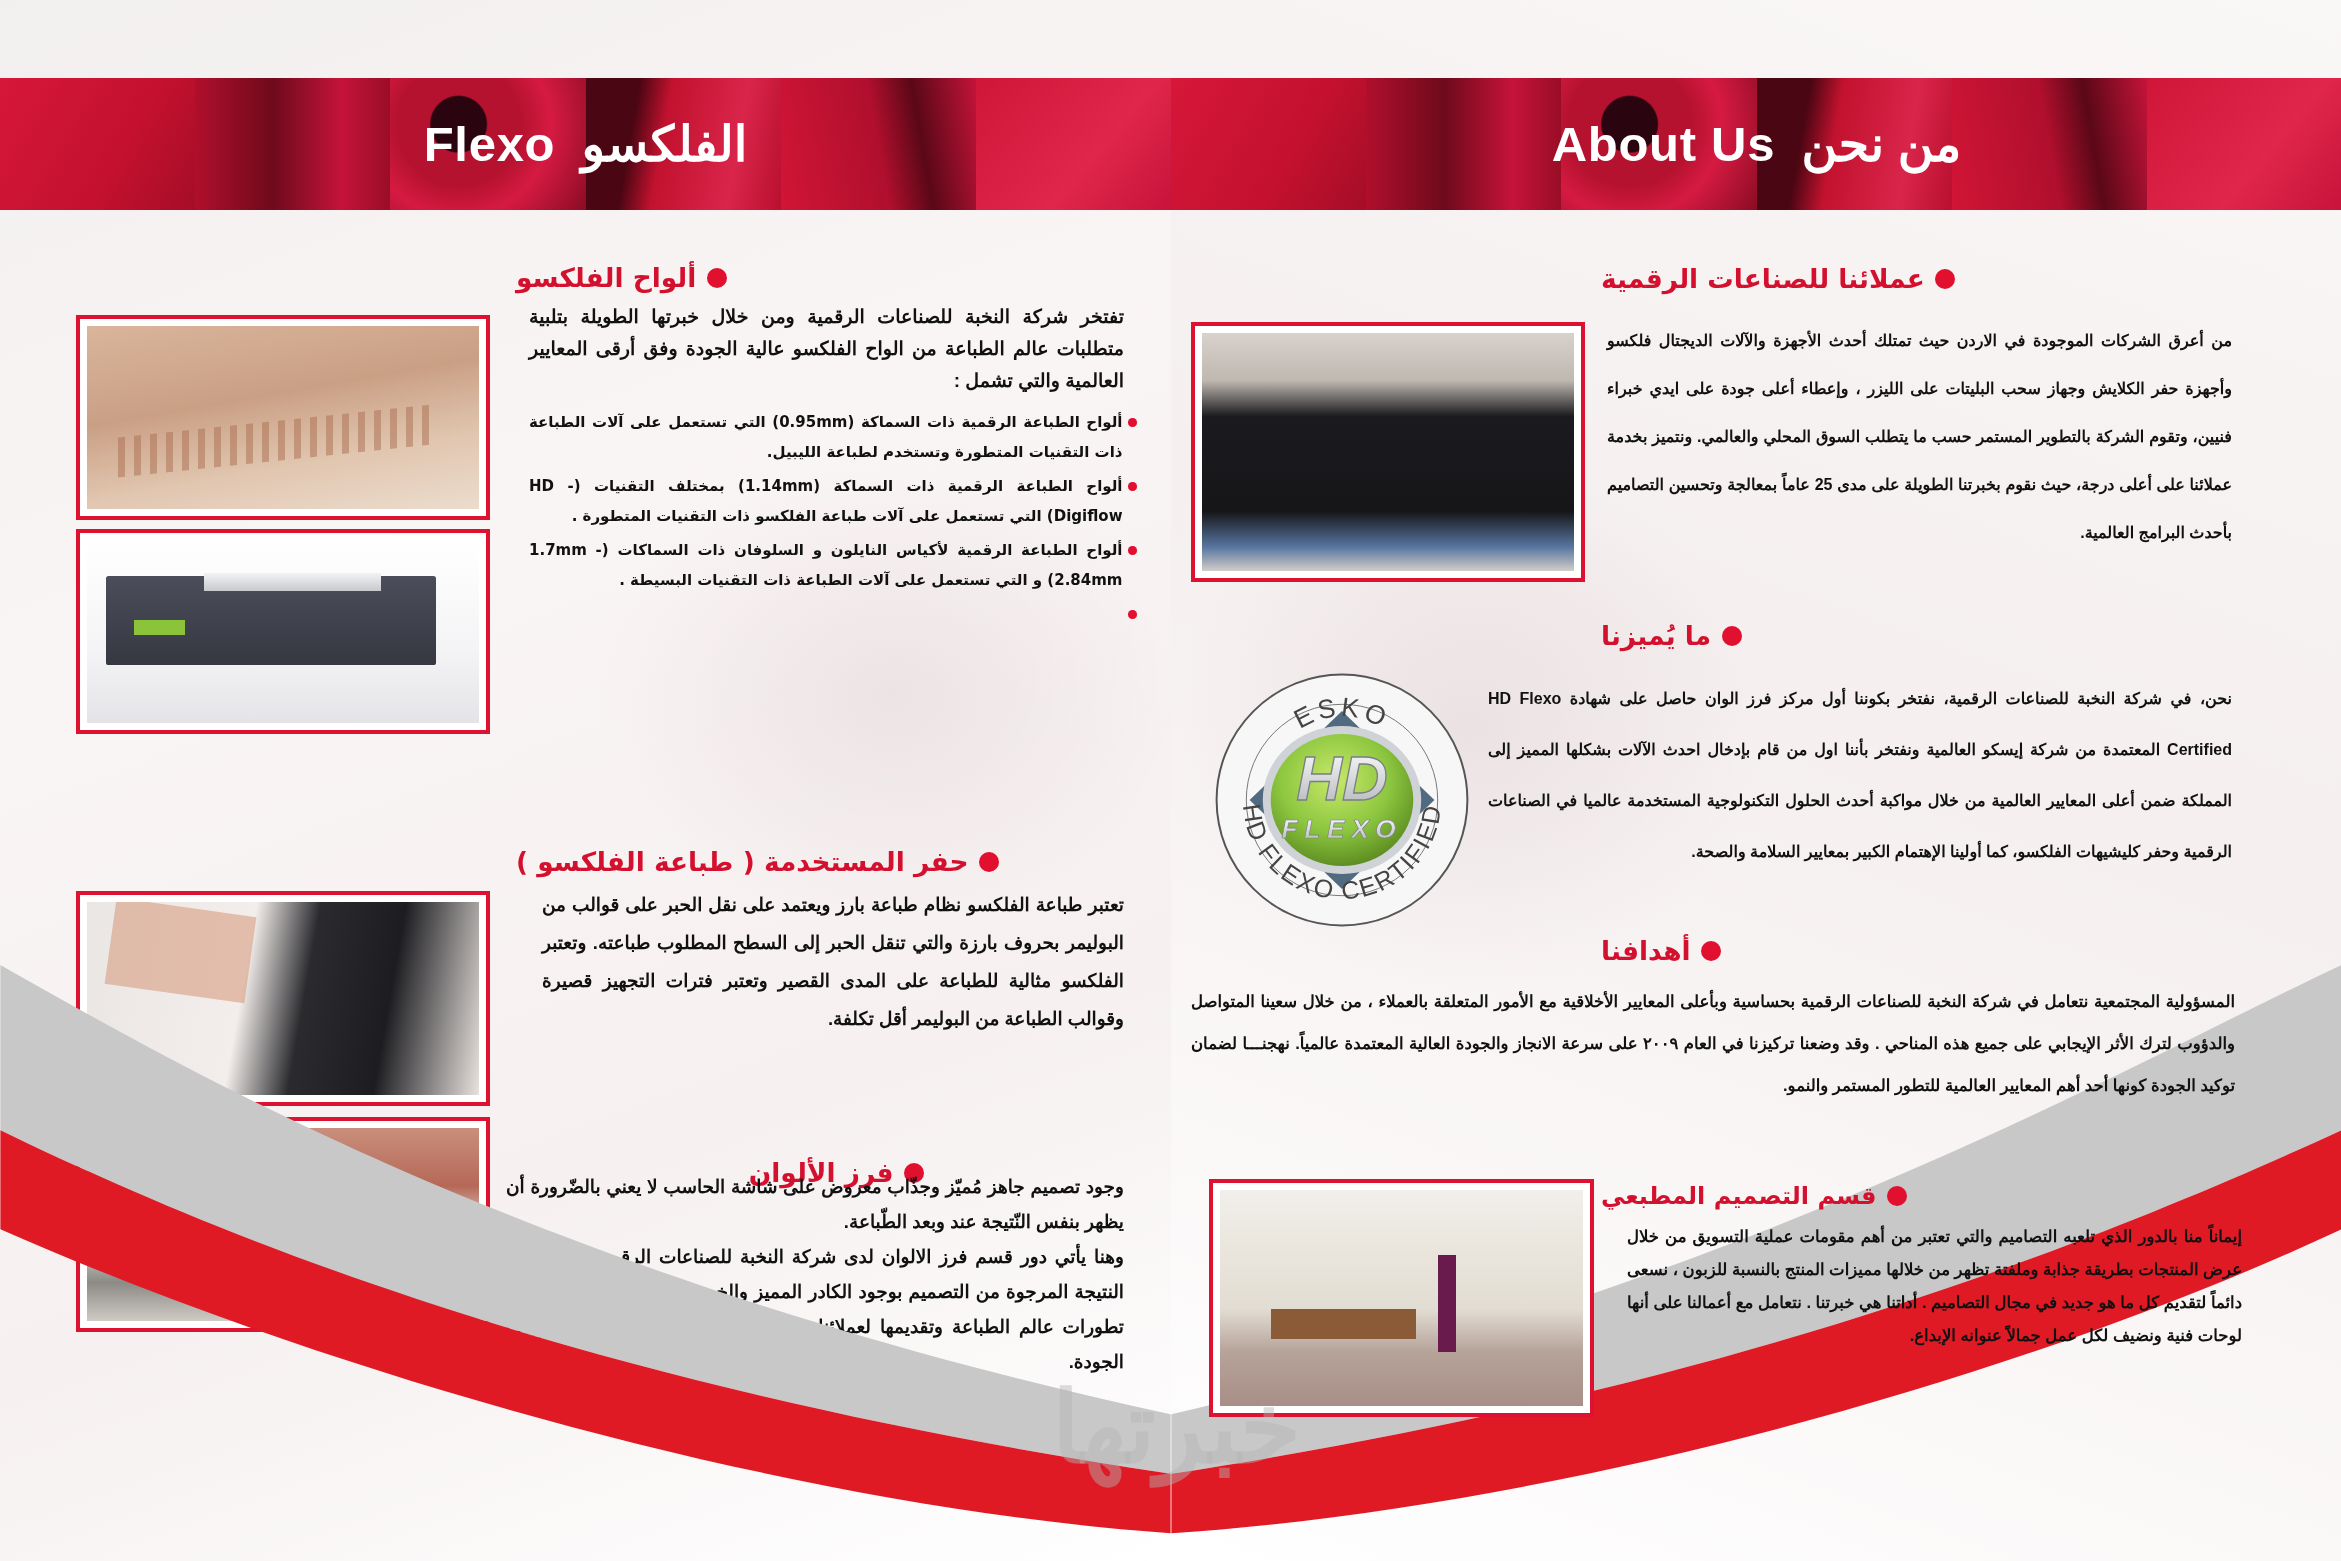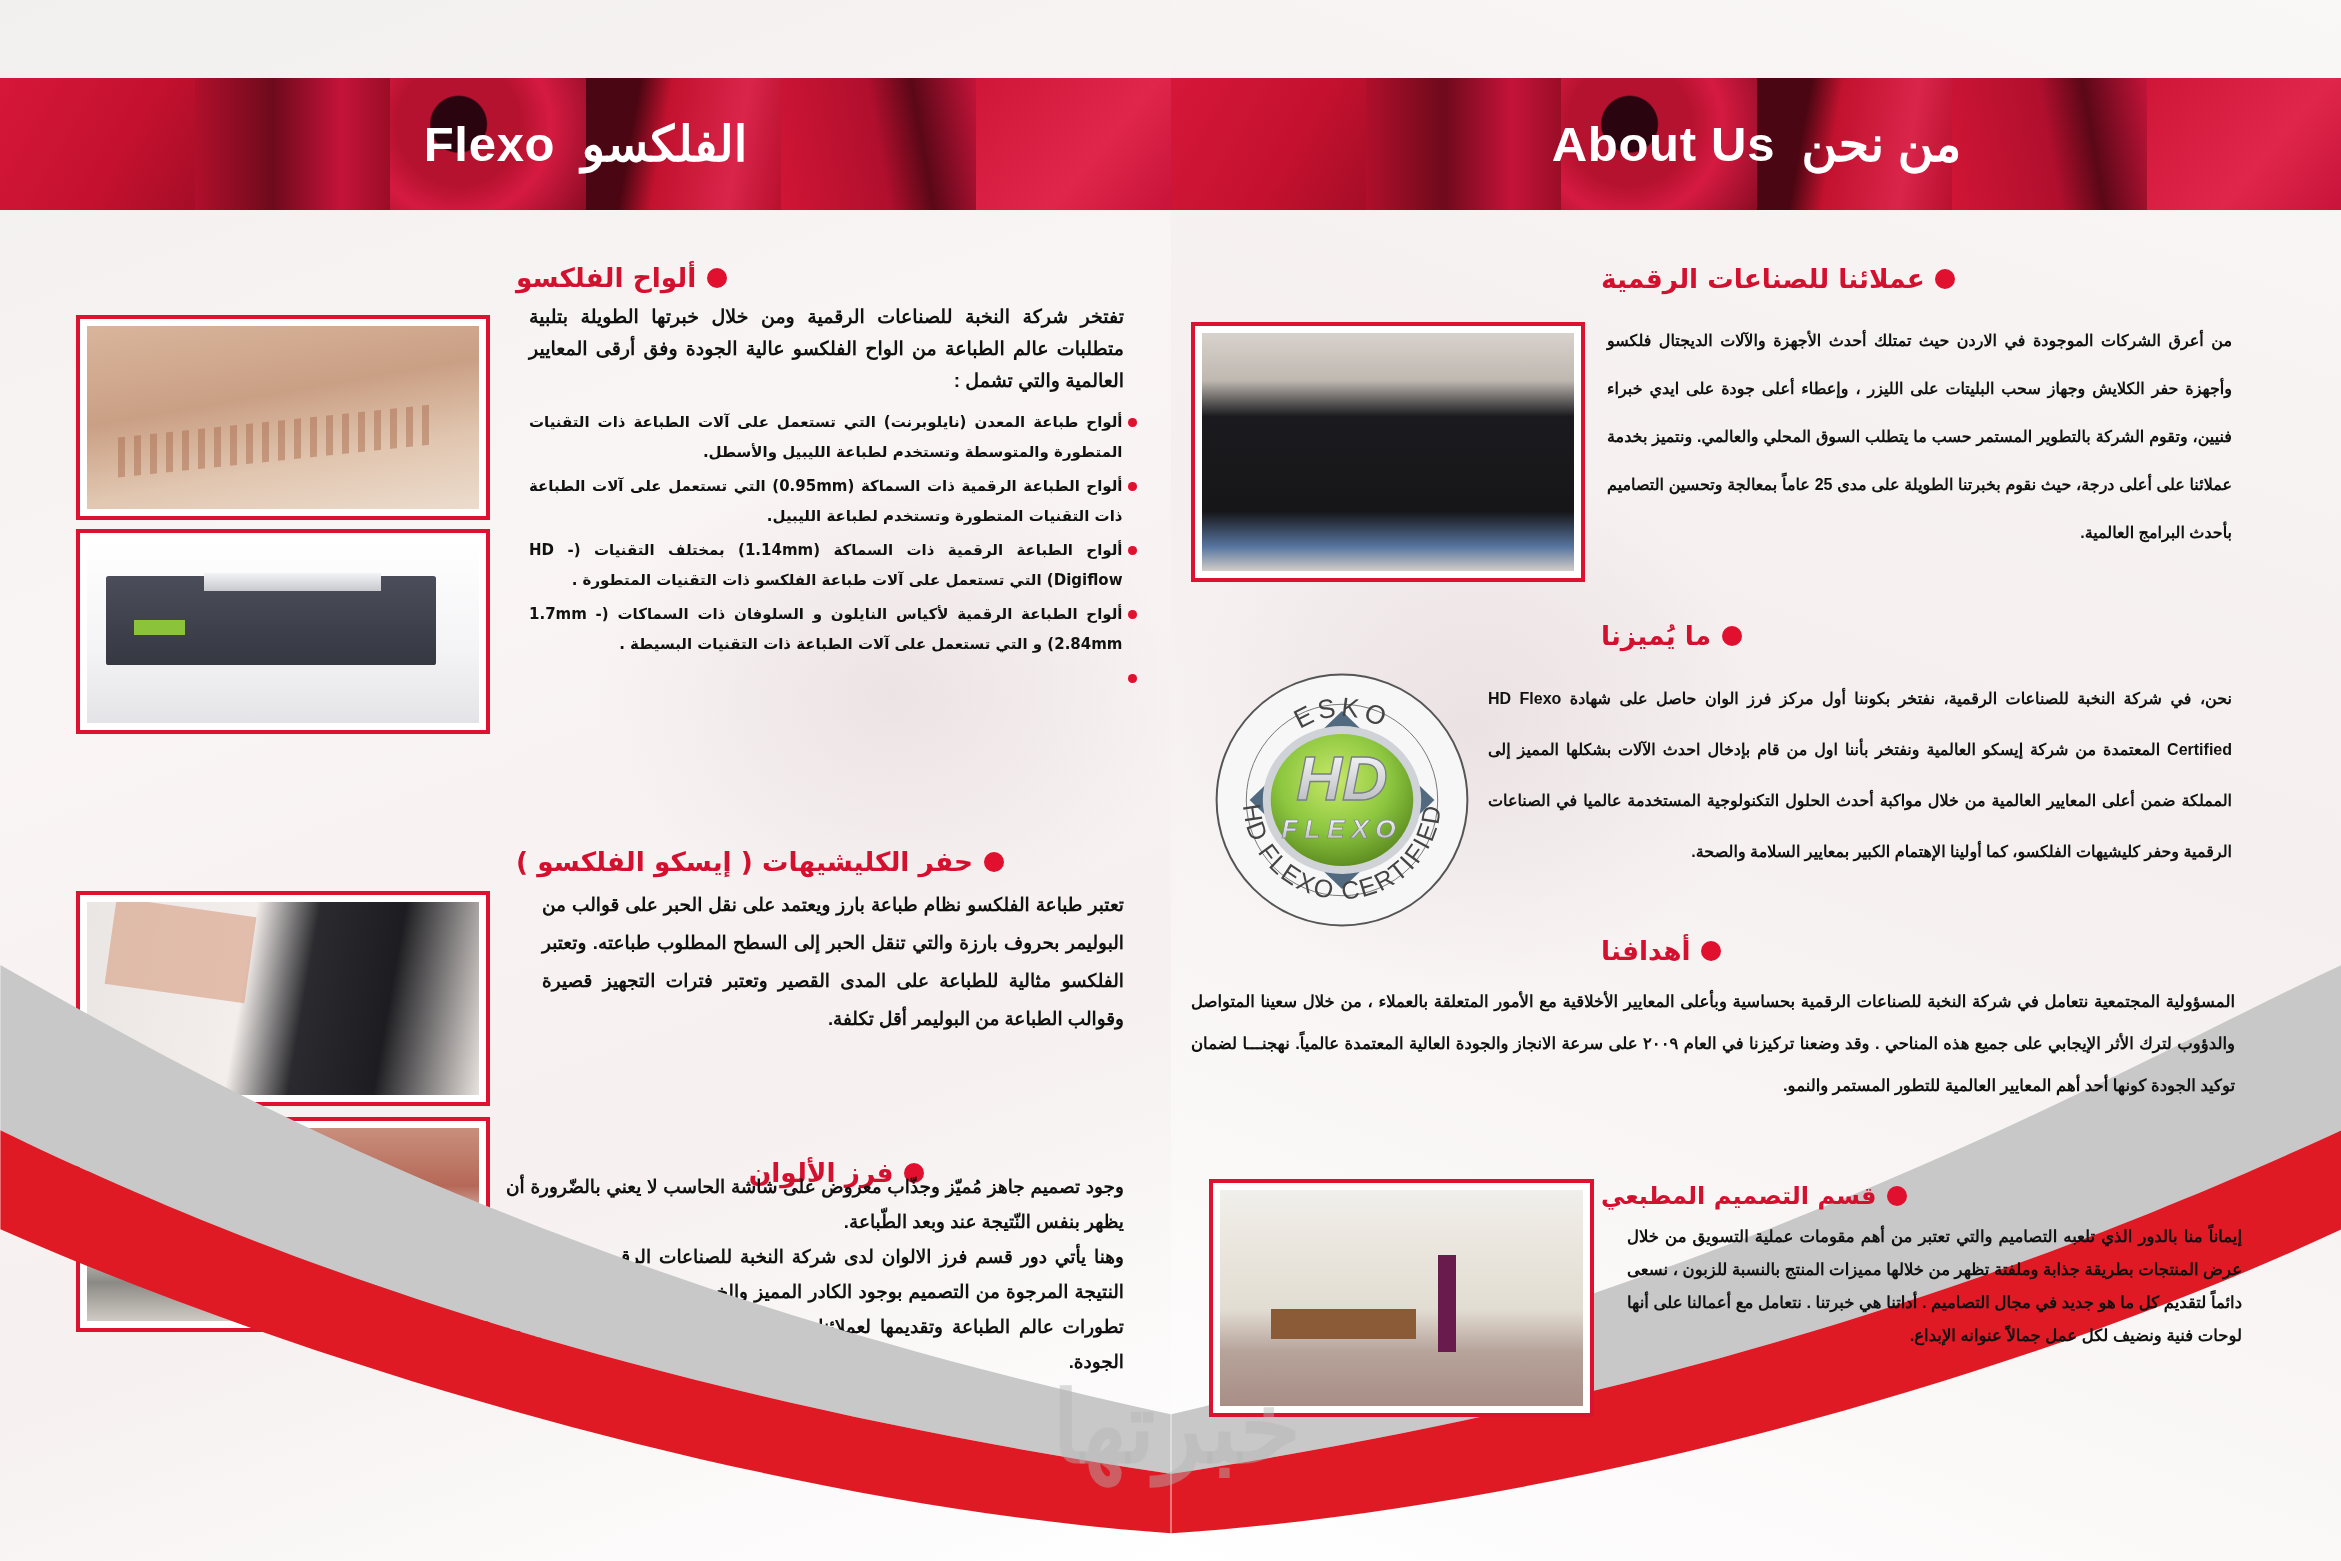--- a/index.html
+++ b/index.html
@@ -86,30 +86,29 @@
 
   <div class="section-h" style="right:0;left:516px;top:262px;width:654px;justify-content:flex-start;padding-right:0;">
   </div>
   <div class="section-h" style="left:516px;width:641px;top:262px;">
     <span class="dot"></span>
     <span>ألواح الفلكسو</span>
   </div>
   <div class="para tight" style="left:529px;top:301px;width:595px;font-size:19px;line-height:32px;">تفتخر شركة النخبة للصناعات الرقمية ومن خلال خبرتها الطويلة بتلبية متطلبات عالم الطباعة من الواح الفلكسو عالية الجودة وفق أرقى المعايير العالمية والتي تشمل :</div>
 
   <ul class="bullet-list" style="left:529px;top:407px;width:608px;">
-    <li><span class="bdot"></span><span>ألواح طباعة المعدن (نايلوبرنت) التي تستعمل على آلات الطباعة ذات التقنيات المتطورة والمتوسطة وتستخدم لطباعة الليبيل والأسطل.</span></li>
     <li><span class="bdot"></span><span>ألواح الطباعة الرقمية ذات السماكة (0.95mm) التي تستعمل على آلات الطباعة ذات التقنيات المتطورة وتستخدم لطباعة الليبيل.</span></li>
     <li><span class="bdot"></span><span>ألواح الطباعة الرقمية ذات السماكة (1.14mm) بمختلف التقنيات (HD - Digiflow) التي تستعمل على آلات طباعة الفلكسو ذات التقنيات المتطورة .</span></li>
     <li><span class="bdot"></span><span>ألواح الطباعة الرقمية لأكياس النايلون و السلوفان ذات السماكات (1.7mm - 2.84mm) و التي تستعمل على آلات الطباعة ذات التقنيات البسيطة .</span></li>
     <li><span class="bdot"></span></li>
   </ul>
 
   <div class="section-h" style="left:516px;width:641px;top:846px;">
     <span class="dot"></span>
-    <span>حفر الكليشيهات ( إيسكو الفلكسو )</span>
+    <span>حفر المستخدمة ( طباعة الفلكسو )</span>
   </div>
   <div class="para" style="left:542px;top:886px;width:582px;font-size:18.5px;line-height:38px;">تعتبر طباعة الفلكسو نظام طباعة بارز ويعتمد على نقل الحبر على قوالب من البوليمر بحروف بارزة والتي تنقل الحبر إلى السطح المطلوب طباعته. وتعتبر الفلكسو مثالية للطباعة على المدى القصير وتعتبر فترات التجهيز قصيرة وقوالب الطباعة من البوليمر أقل تكلفة.</div>
 
   <div class="section-h" style="left:516px;width:641px;top:1157px;justify-content:center;">
     <span class="dot"></span>
     <span>فرز الألوان</span>
   </div>
   <div class="para" style="left:506px;top:1169px;width:618px;font-size:18.5px;line-height:35px;">
     <div>وجود تصميم جاهز مُميّز وجذّاب معروض على شاشة الحاسب لا يعني بالضّرورة أن يظهر بنفس النّتيجة عند وبعد الطّباعة.</div>
     <div>وهنا يأتي دور قسم فرز الالوان لدى شركة النخبة للصناعات الرقمية ليضمن لك النتيجة المرجوة من التصميم بوجود الكادر المميز والخبير والذي يعمل على مواكبة تطورات عالم الطباعة وتقديمها لعملائنا بما يتناسب مع تطلعاتهم لأعلى درجات الجودة.</div>

